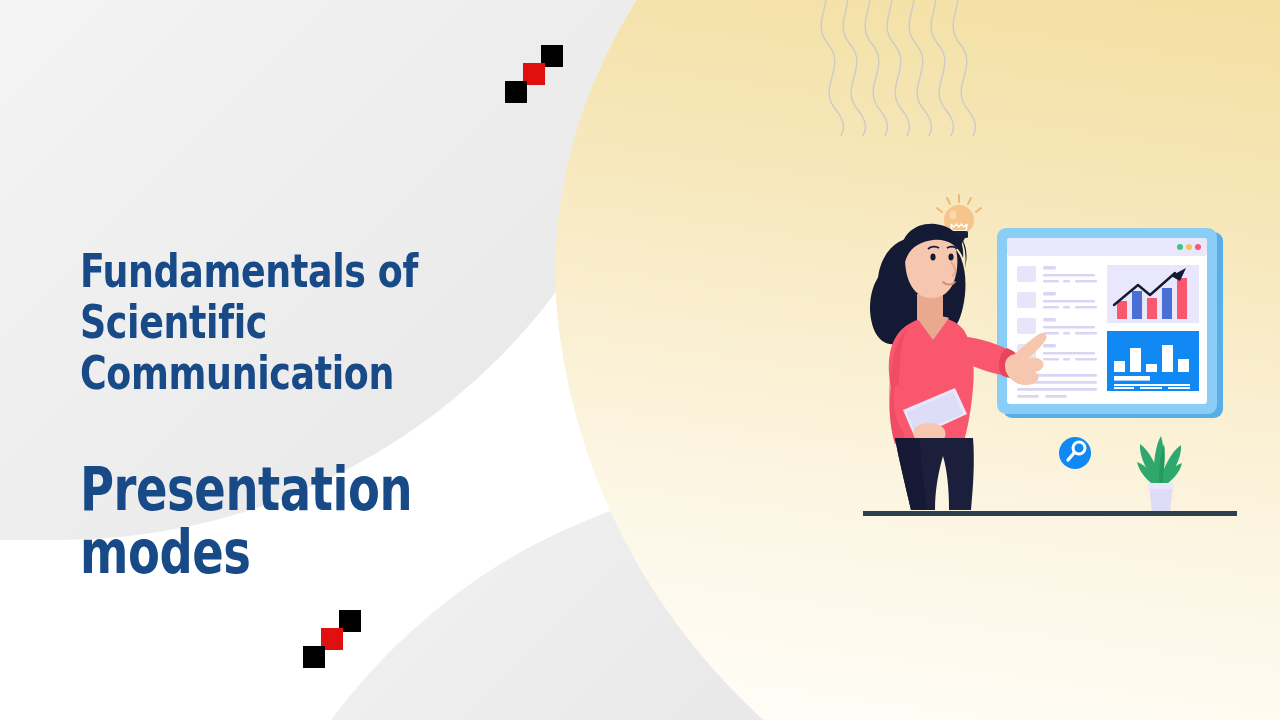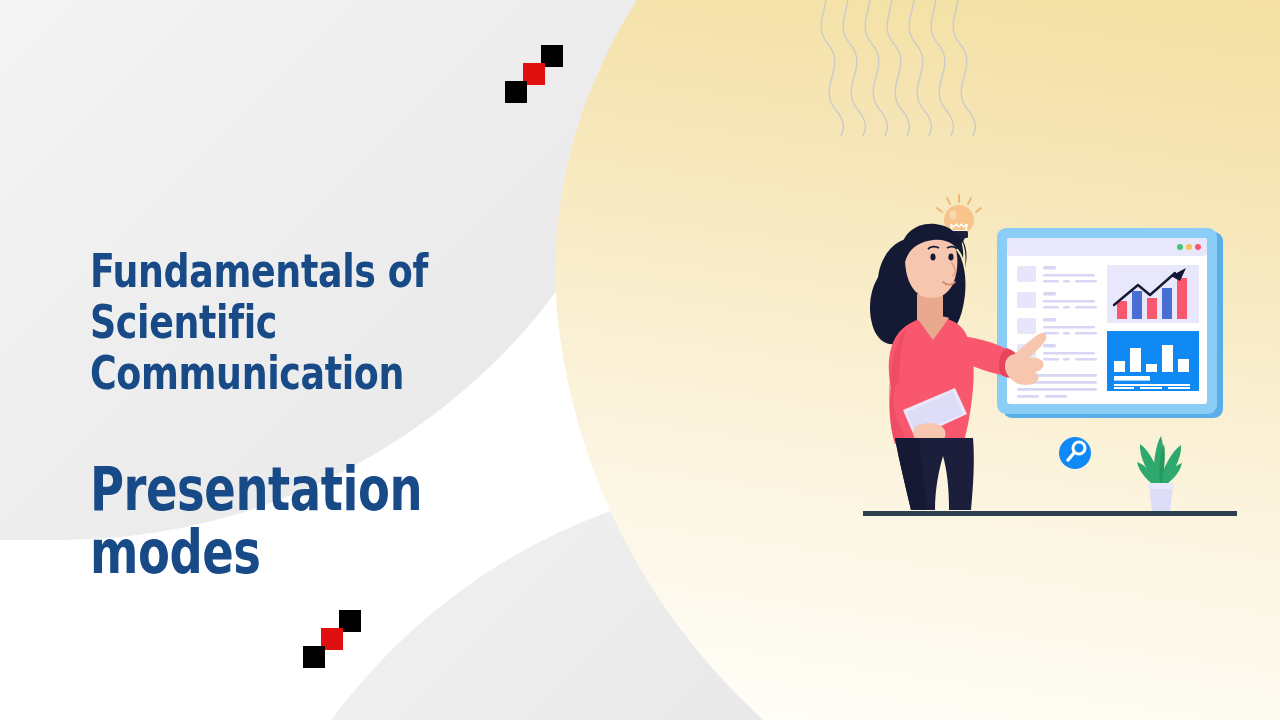--- a/index.html
+++ b/index.html
@@ -64,21 +64,21 @@
   
   .waves { position: absolute; left: 806px; top: -14px; }
 
   
   .sq-group { position: absolute; }
   .sq { position: absolute; width: 22px; height: 22px; }
 
   
   .text-block {
     position: absolute;
-    left: 90px;
+    left: 80px;
     top: 246px;
     width: 600px;
   }
   .title {
     font-family: "DejaVu Sans Condensed", "Liberation Sans Narrow", "Liberation Sans", sans-serif;
     font-weight: 700;
     font-size: 47px;
     line-height: 1.08;
     letter-spacing: -0.4px;
     color: #174A86;

